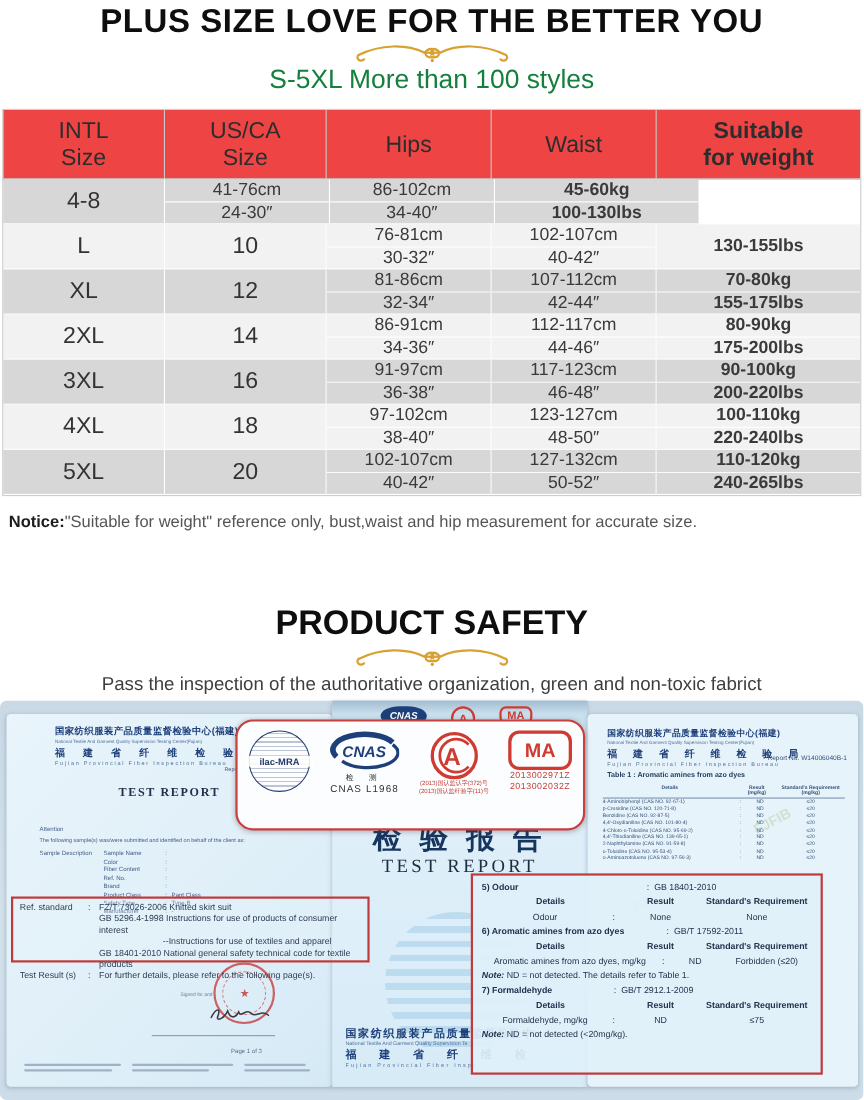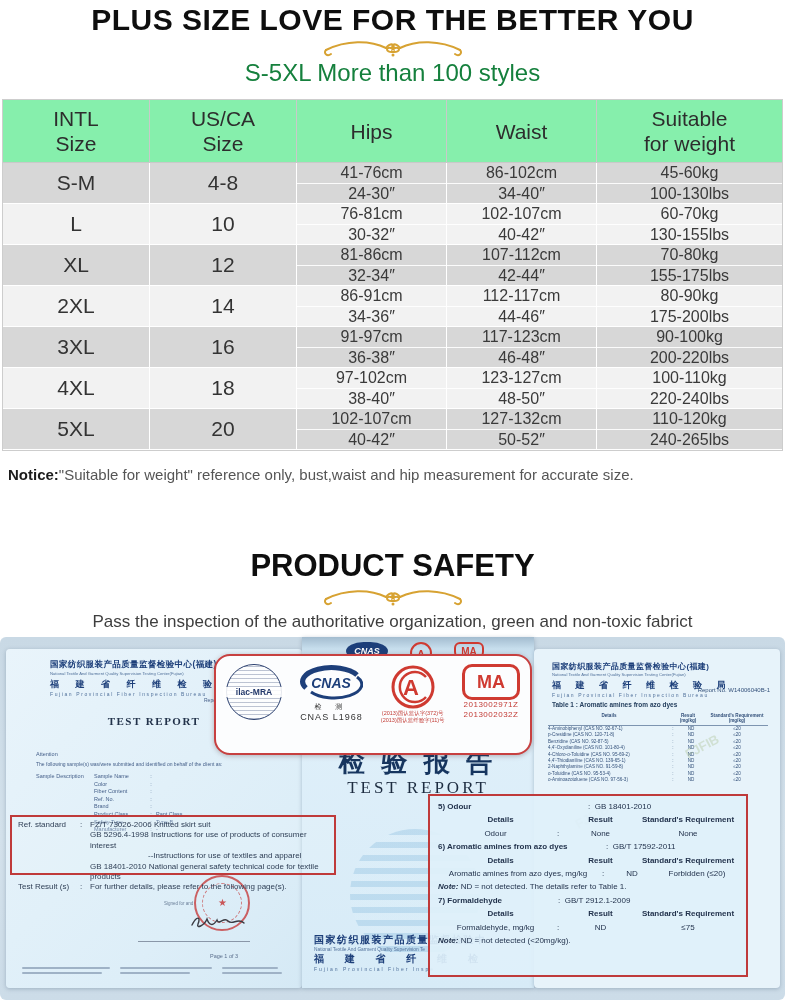--- a/index.html
+++ b/index.html
@@ -6,26 +6,26 @@
   #stage{position:relative;width:785px;height:1000px;background:#fff;overflow:hidden;
          font-family:"Liberation Sans",sans-serif;color:#222;padding-left:37px;}
   .abs{position:absolute;}
   
   .main-title{top:3px;left:0;width:785px;text-align:center;font-size:30px;font-weight:bold;
               letter-spacing:.5px;color:#0e0e0e;}
   .flourish{left:0;width:785px;text-align:center;}
   .subtitle{top:59px;left:0;width:785px;text-align:center;font-size:24px;color:#15803d;}
   
   .size-table{top:100px;left:3px;width:779px;outline:1px solid #cdcdcd;}
-  .thead{display:flex;height:63px;background:#86efac;}
+  .thead{display:flex;height:63px;background:#ef4444;}
   .th{display:flex;flex-direction:column;align-items:center;justify-content:center;
       border-right:1px solid #c9c9c9;border-bottom:1px solid #c9c9c9;box-sizing:border-box;
       font-size:21px;color:#2d2d2d;line-height:25px;}
   .th:last-child{border-right:none;}
-  .w1{width:147px;}.w2{width:147px;}.w3{width:150px;}.w4{width:150px;}.w5{width:185px;}
+  .w1{width:147px;}.w2{width:147px;}.w3{width:150px;}.w4{width:150px;}.w5{width:185px;font-weight:bold;}
   .t-row{display:flex;height:41px;}
   .t-row .c{box-sizing:border-box;border-right:1px solid #fff;border-bottom:1px solid #fff;
             display:flex;flex-direction:column;justify-content:center;}
   .t-row .c:last-child{border-right:none;}
   .odd .c{background:#d7d7d7;}
   .even .c{background:#f2f2f2;}
   .c.size{align-items:center;font-size:21px;color:#333;}
   .sub{height:20px;line-height:20px;text-align:center;font-size:16px;color:#3a3a3a;}
   .sub.top{border-bottom:1px solid rgba(255,255,255,.9);}
   
@@ -174,21 +174,20 @@
       <div class="th w3">
           <span>Waist</span>
         </div>
       <div class="th w5">
           <span>Suitable</span>
           <span>for weight</span>
         </div>
     </div>
 
     <div class="t-row odd">
-      <div class="c size w1">S-M</div>
       <div class="c size w2">4-8</div>
       <div class="c w3">
           <div class="sub top">41-76cm</div>
           <div class="sub">24-30″</div>
         </div>
       <div class="c w4">
           <div class="sub top">86-102cm</div>
           <div class="sub">34-40″</div>
         </div>
       <div class="c w5">
@@ -201,21 +200,20 @@
       <div class="c size w2">10</div>
       <div class="c w3">
           <div class="sub top">76-81cm</div>
           <div class="sub">30-32″</div>
         </div>
       <div class="c w4">
           <div class="sub top">102-107cm</div>
           <div class="sub">40-42″</div>
         </div>
       <div class="c w5">
-          <div class="sub top">60-70kg</div>
           <div class="sub">130-155lbs</div>
         </div>
     </div>
     <div class="t-row odd">
       <div class="c size w1">XL</div>
       <div class="c size w2">12</div>
       <div class="c w3">
           <div class="sub top">81-86cm</div>
           <div class="sub">32-34″</div>
         </div>

